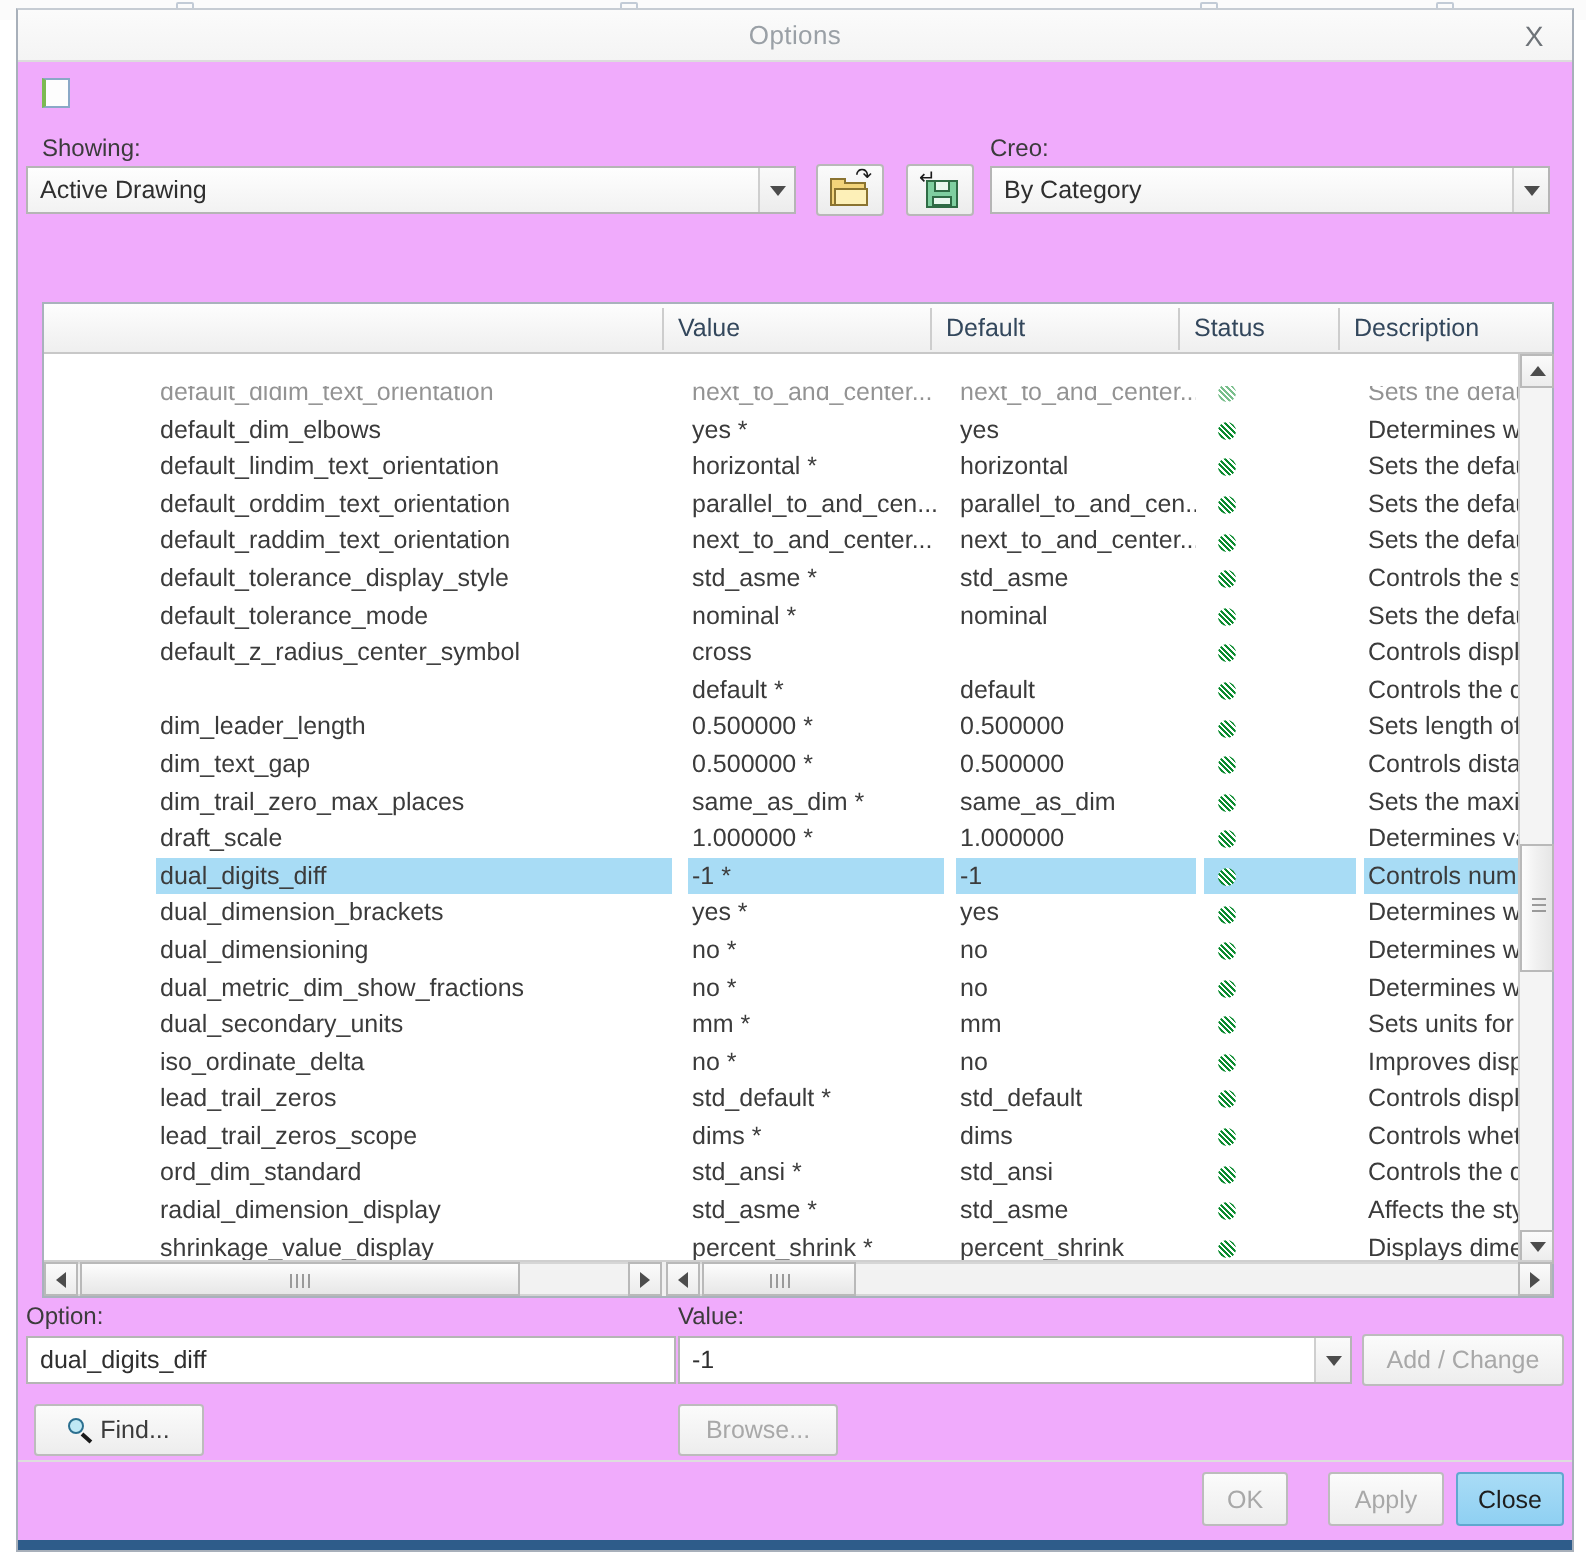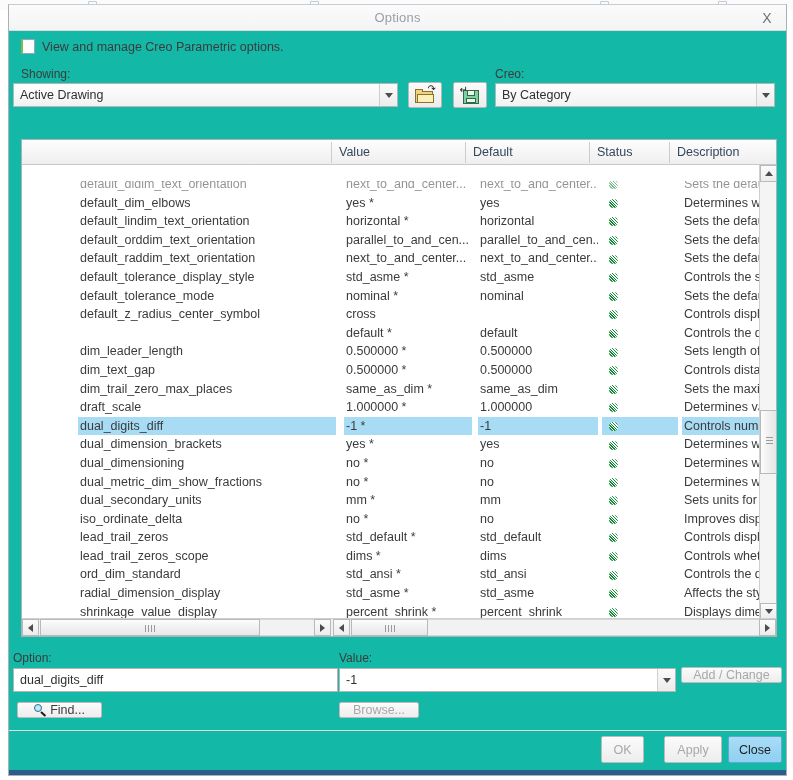--- a/index.html
+++ b/index.html
@@ -21,21 +21,21 @@
   }
   #ribbon-strip .gicon {
     position: absolute; bottom: 1px;
     width: 9px; height: 8px; border: 1px solid #c2cbd6; border-radius: 1px;
   }
 
   
   #dialog {
     position: absolute; left: 8px; top: 4px;
     width: 779px; height: 772px;
-    background: #14b8a6;
+    background: #f0abfc;
     border: 1px solid #a8b0ba;
     border-top: 1px solid #c6ccd3;
   }
   #titlebar {
     position: relative;
     height: 26px;
     background: linear-gradient(to bottom, #fbfbfb 0%, #f4f4f4 100%);
     border-bottom: 1px solid #dcdcdc;
   }
   #title-text {
@@ -139,21 +139,21 @@
     background: #e9f7ee; border: 1px solid #2f6b45;
   }
   .ico-save .arr {
     position: absolute; left: -1px; top: -1px;
     font-size: 10px; color: #1a1a1a; line-height: 8px;
   }
 
   
   #table-panel {
     position: absolute;
-    left: 12px; top: 134px;
+    left: 12px; top: 146px;
     width: 756px; height: 498px;
     background: #ffffff;
     border: 1px solid #a9b2bc;
   }
   #thead {
     position: relative;
     height: 25px;
     background: linear-gradient(to bottom,#fdfdfd 0%,#efefef 100%);
     border-bottom: 1px solid #c8c8c8;
   }
@@ -282,21 +282,21 @@
     border: 1px solid #b5b5b5;
     display: flex; align-items: center;
   }
   .txt-input .v {
     flex: 1 1 auto; padding-left: 6px;
     font-size: 12.5px; color: #2f2f2f;
     white-space: nowrap; overflow: hidden;
   }
 
   .btn {
-    position: absolute; height: 16px;
+    position: absolute; height: 26px;
     background: linear-gradient(to bottom,#fbfbfb 0%,#ededed 100%);
     border: 1px solid #bcbcbc;
     border-radius: 2px;
     font-size: 12.5px; color: #3b3b3b;
     display: flex; align-items: center; justify-content: center;
   }
   .btn.disabled { color: #a8a8a8; }
   .btn.primary {
     background: linear-gradient(to bottom,#a9dcf6 0%,#8fd0f2 100%);
     border: 1px solid #5fa8cf;
@@ -338,21 +338,20 @@
 
 <div id="dialog">
 
   <div id="titlebar">
     <div id="title-text">Options</div>
     <div id="close-x">X</div>
   </div>
 
   <div id="headline">
     <span class="glyph"></span>
-    <span class="txt">View and manage Creo Parametric options.</span>
   </div>
 
   <div class="field-label" style="left:12px; top:62px;">Showing:</div>
   <div class="combo" style="left:4px; top:78px; width:385px;">
     <span class="val">Active Drawing</span>
     <span class="arrow">
         <i></i>
       </span>
   </div>
 

